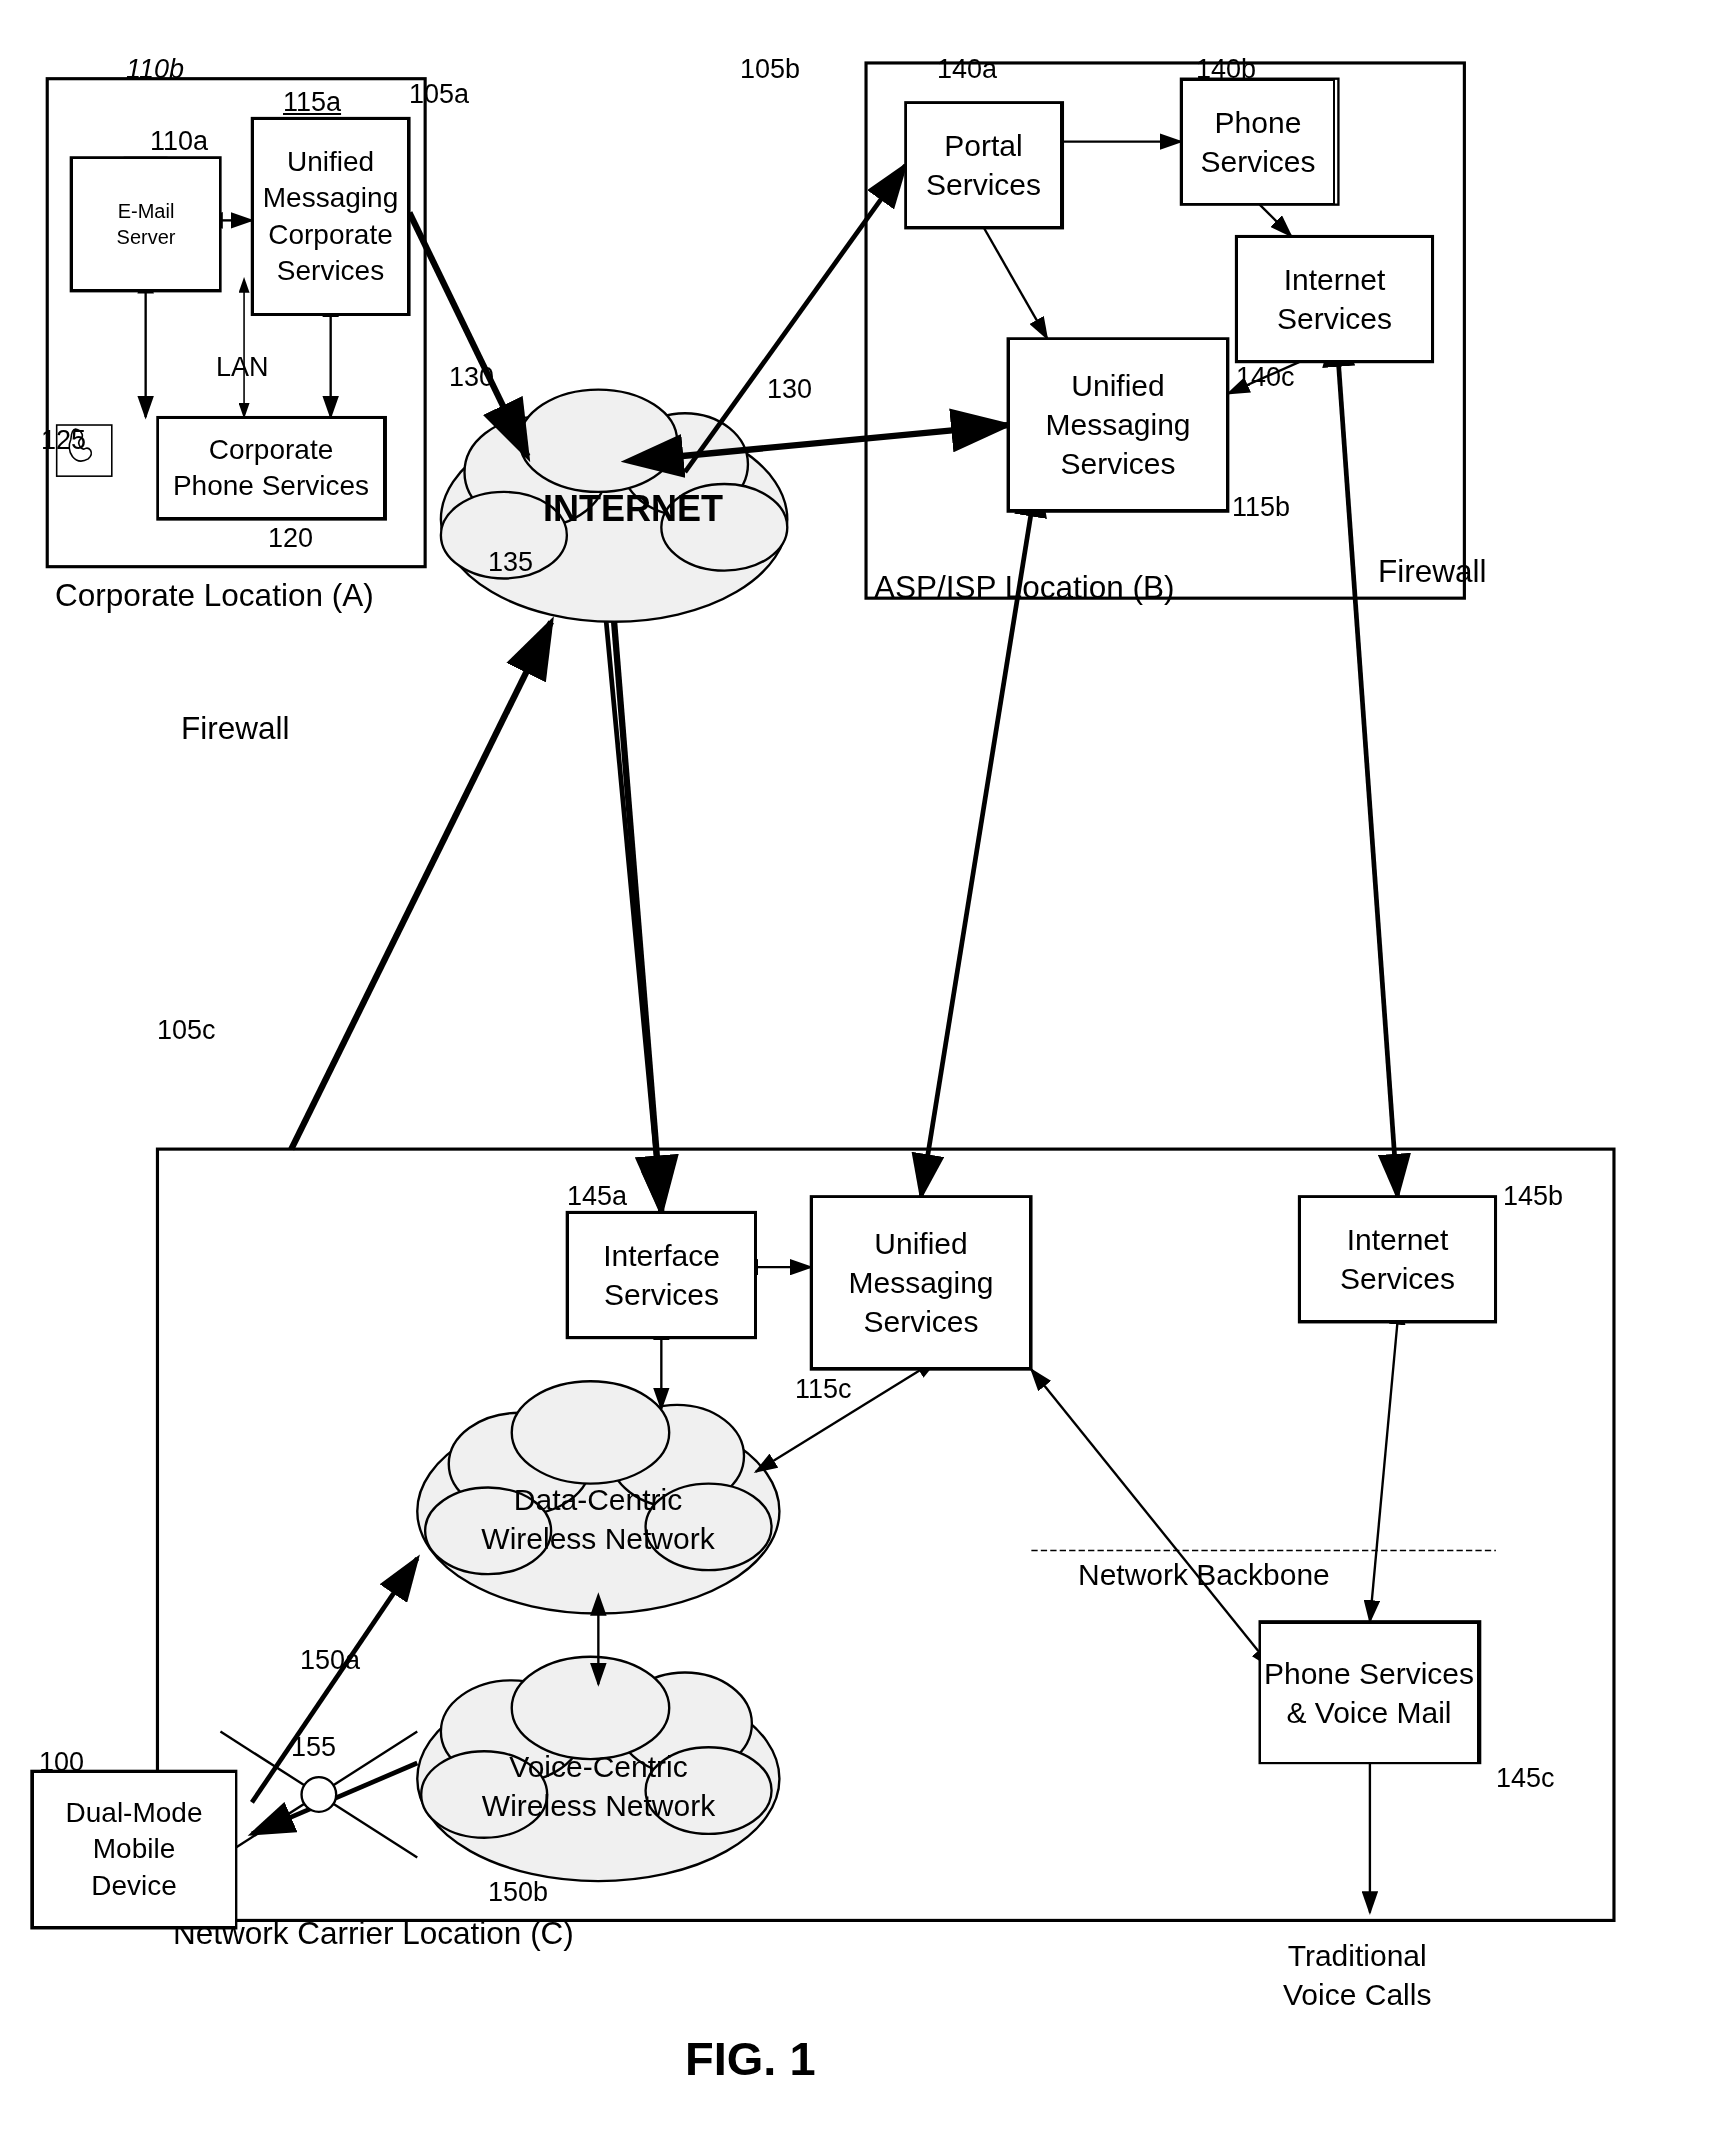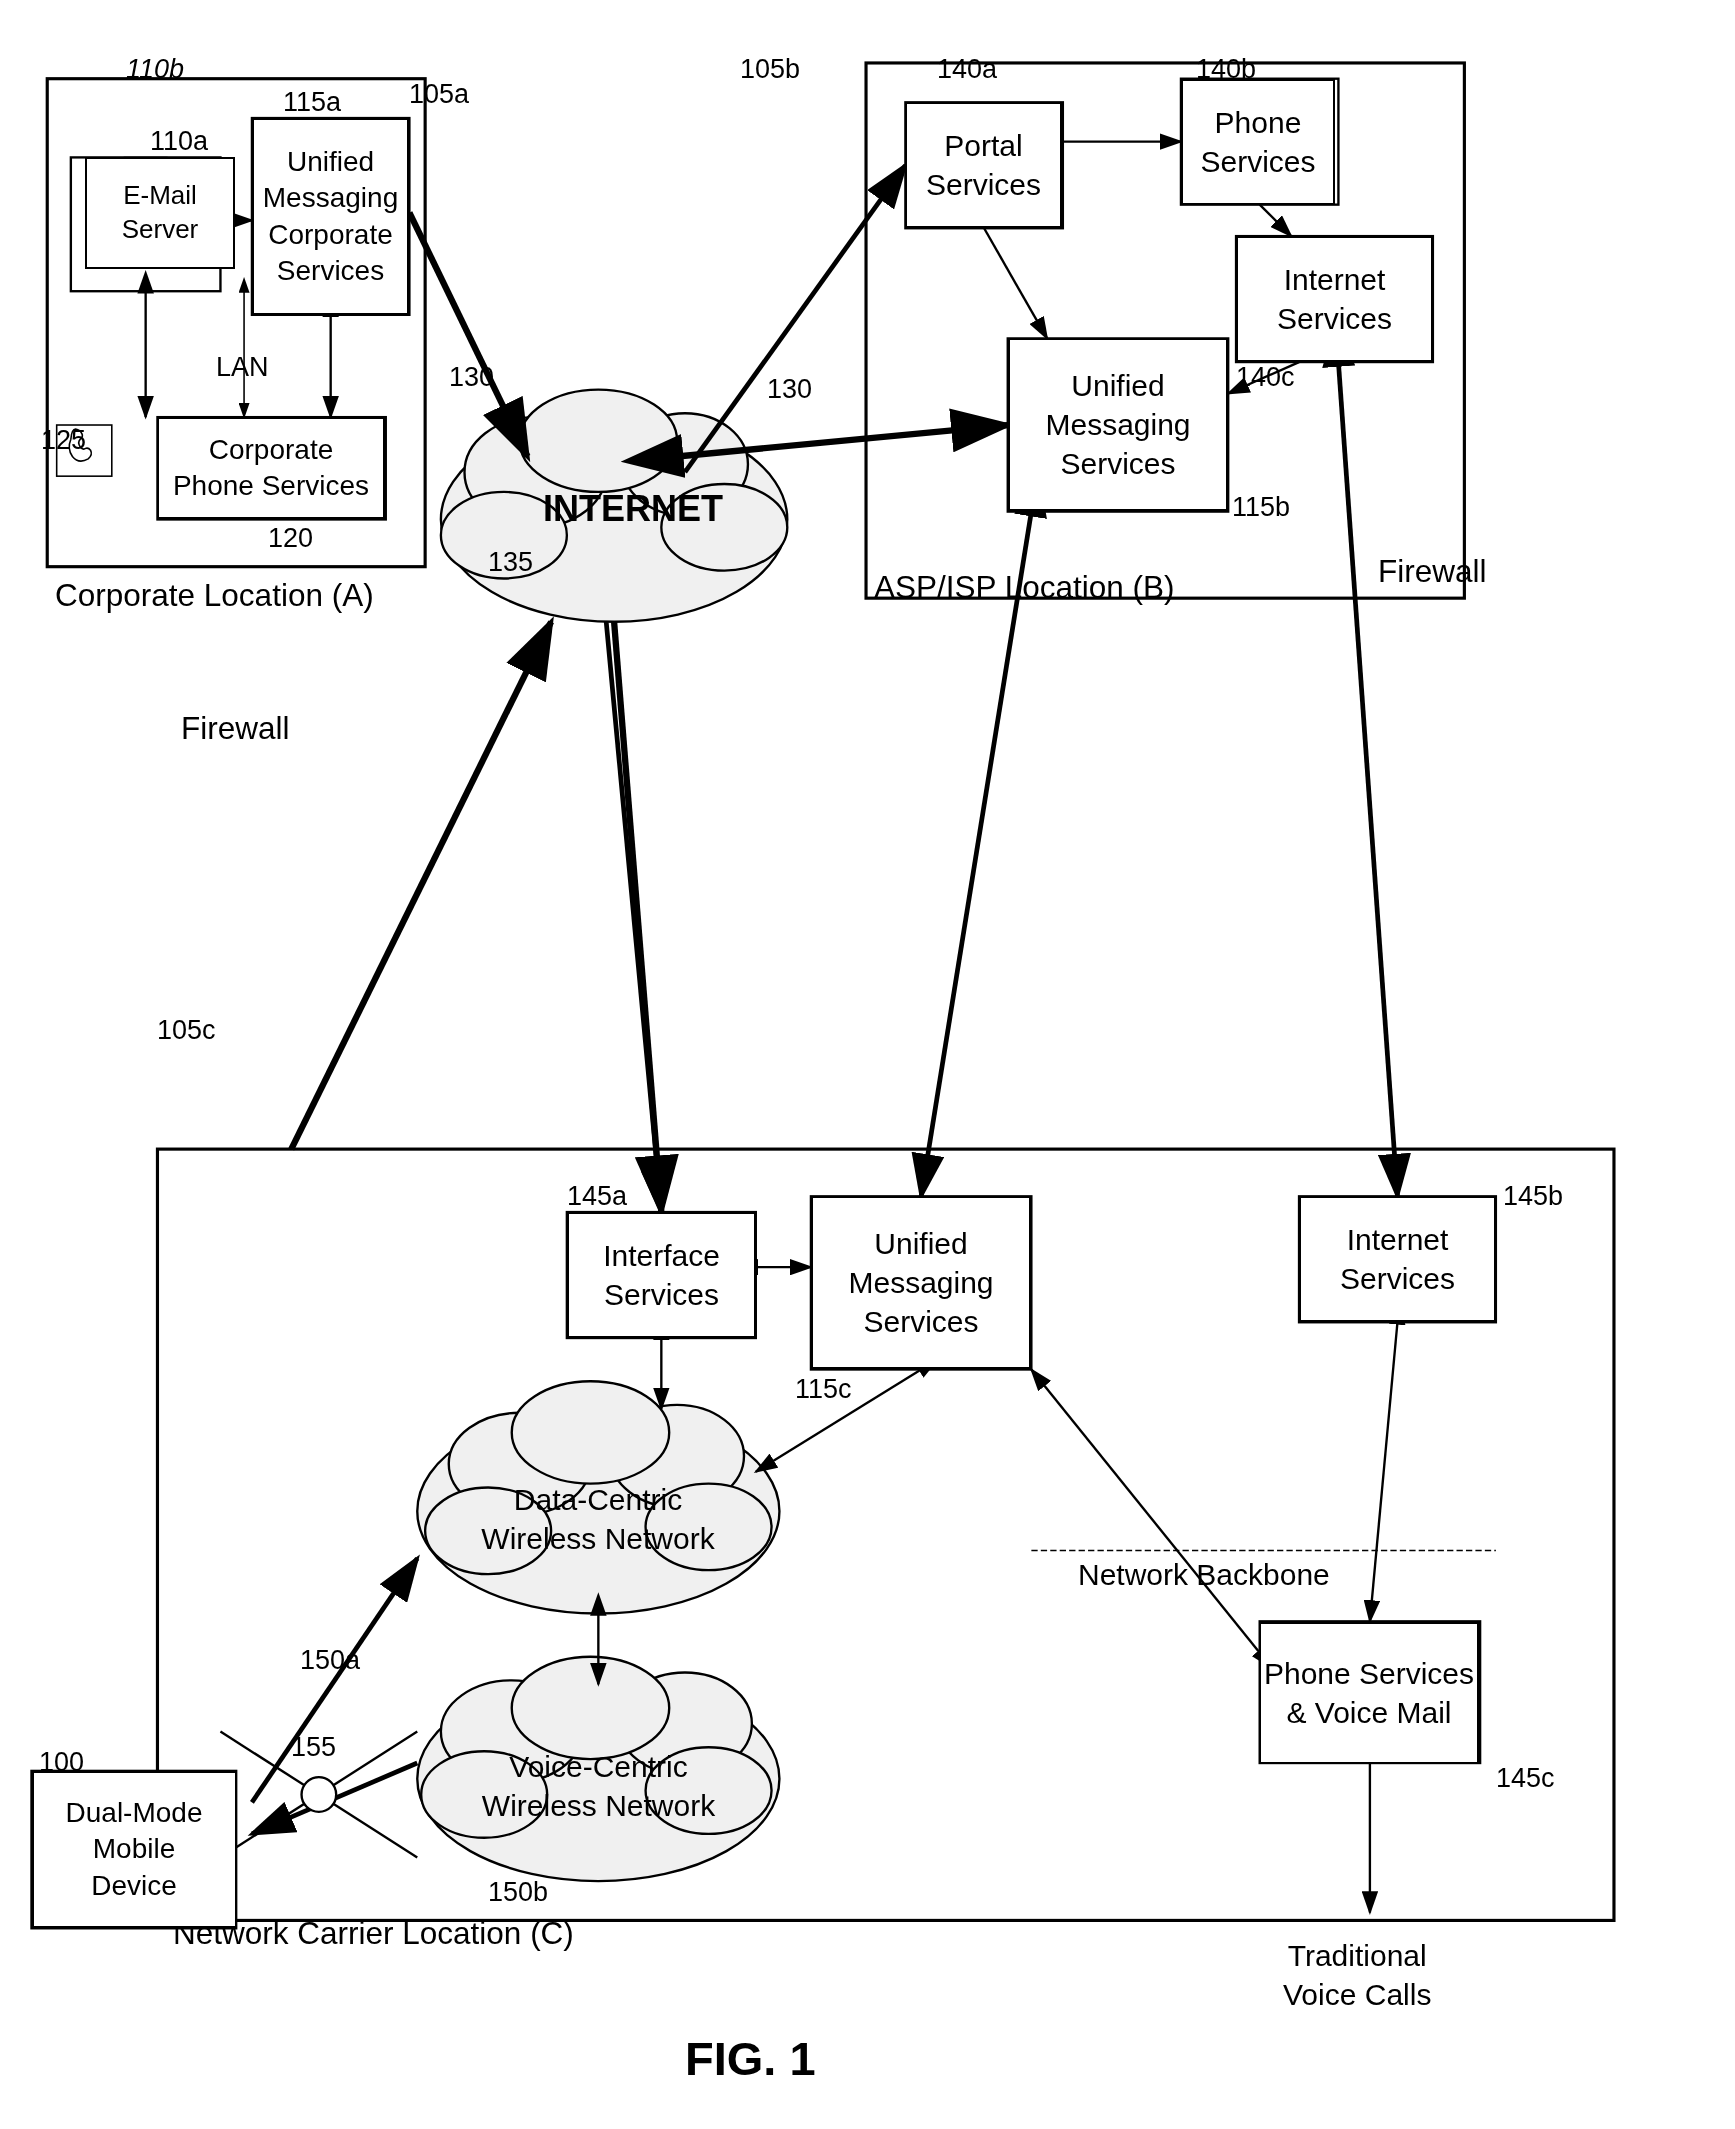--- a/index.html
+++ b/index.html
@@ -187,25 +187,25 @@
 
     <rect x="72" y="540" width="70" height="65" fill="none" stroke="#000" stroke-width="2"></rect>
     <path d="M90 558 Q85 570 92 580 Q100 590 112 583 Q118 578 115 572 Q112 568 108 570 Q105 572 102 568 Q98 562 102 558 Q106 555 104 551 Q102 546 96 545 Q91 545 90 558Z" fill="none" stroke="#000" stroke-width="2"></path>
 
   </svg>
 
   <div class="label-sm" style="left:126px;top:54px;font-style:italic;">110b</div>
 
   <div class="label-sm" style="left:150px;top:126px;">110a</div>
 
-  <div class="label-sm" style="left:283px;top:87px;">115a</div>
+  <div class="label-sm" style="left:283px;top:87px;text-decoration:underline;">115a</div>
 
   <div class="label-sm" style="left:409px;top:79px;">105a</div>
 
-  <div class="box" style="left:85px;top:157px;width:150px;height:112px;font-size:26px;">
+  <div class="box" style="left:71px;top:157px;width:150px;height:134px;font-size:20px;">
     <span style="white-space:pre-line;">E-Mail
 Server</span>
   </div>
 
   <div class="box" style="left:252px;top:118px;width:157px;height:197px;font-size:28px;">
     <span style="white-space:pre-line;">Unified
 Messaging
 Corporate
 Services</span>
   </div>

